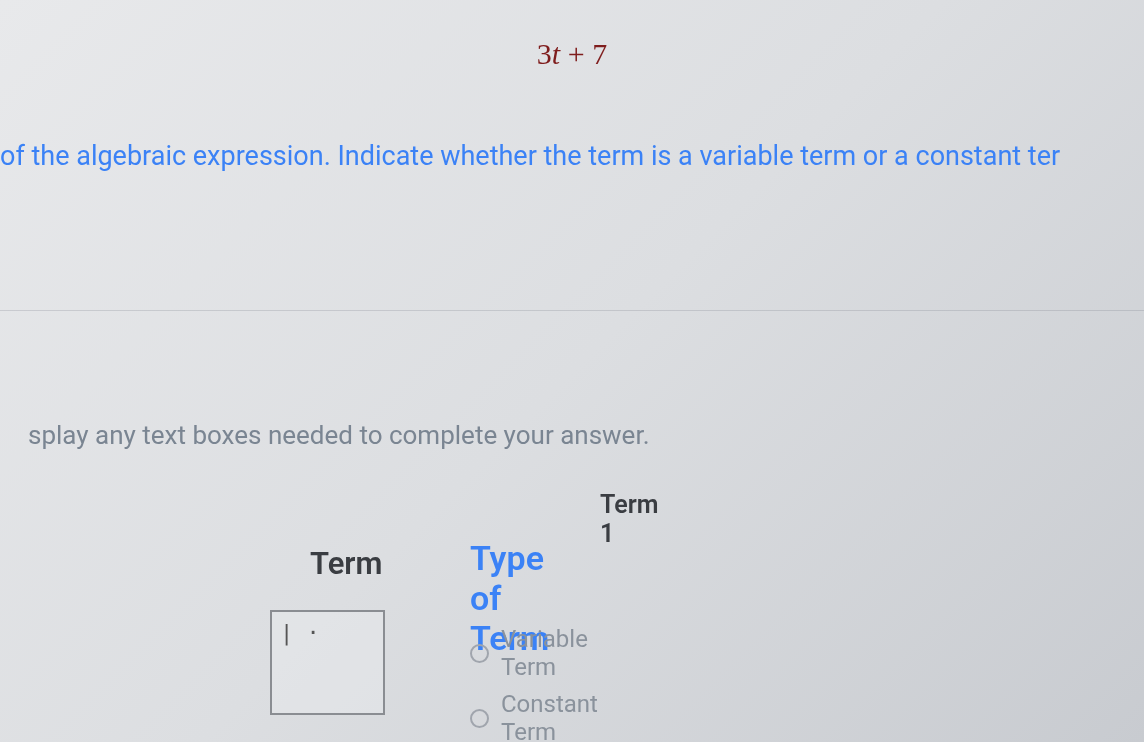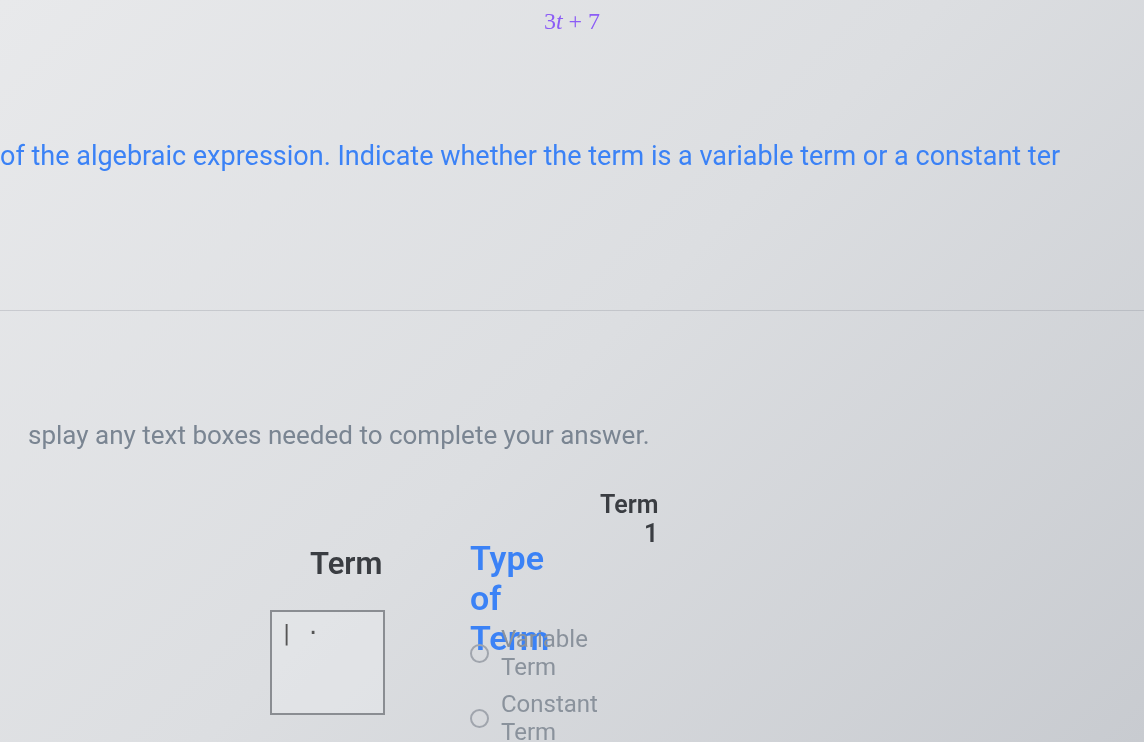--- a/index.html
+++ b/index.html
@@ -11,26 +11,26 @@
       width: 1144px;
       height: 742px;
       background: linear-gradient(135deg, #e8e9eb 0%, #dcdee1 50%, #c8cbd0 100%);
       font-family: -apple-system, BlinkMacSystemFont, "Segoe UI", Roboto, Helvetica, Arial, sans-serif;
       color: #4a4d52;
       overflow: hidden;
       position: relative;
     }
     .expression {
       position: absolute;
-      top: 8px;
+      top: 37px;
       left: 50%;
       transform: translateX(-50%);
-      font-size: 24px;
+      font-size: 30px;
       font-family: "Times New Roman", Times, serif;
-      color: #8b5cf6;
+      color: #7f1d1d;
       font-weight: 400;
     }
     .expression .var {
       font-style: italic;
     }
     .instruction {
       position: absolute;
       top: 140px;
       left: 0;
       font-size: 27px;
@@ -60,21 +60,20 @@
       top: 490px;
       left: 310px;
     }
     .term1-label {
       position: absolute;
       top: 0;
       left: 290px;
       font-size: 25px;
       font-weight: 600;
       color: #3a3d42;
-      text-align: right;
     }
     .term-header {
       position: absolute;
       top: 55px;
       left: 0;
       font-size: 31px;
       font-weight: 600;
       color: #3a3d42;
     }
     .type-header {

